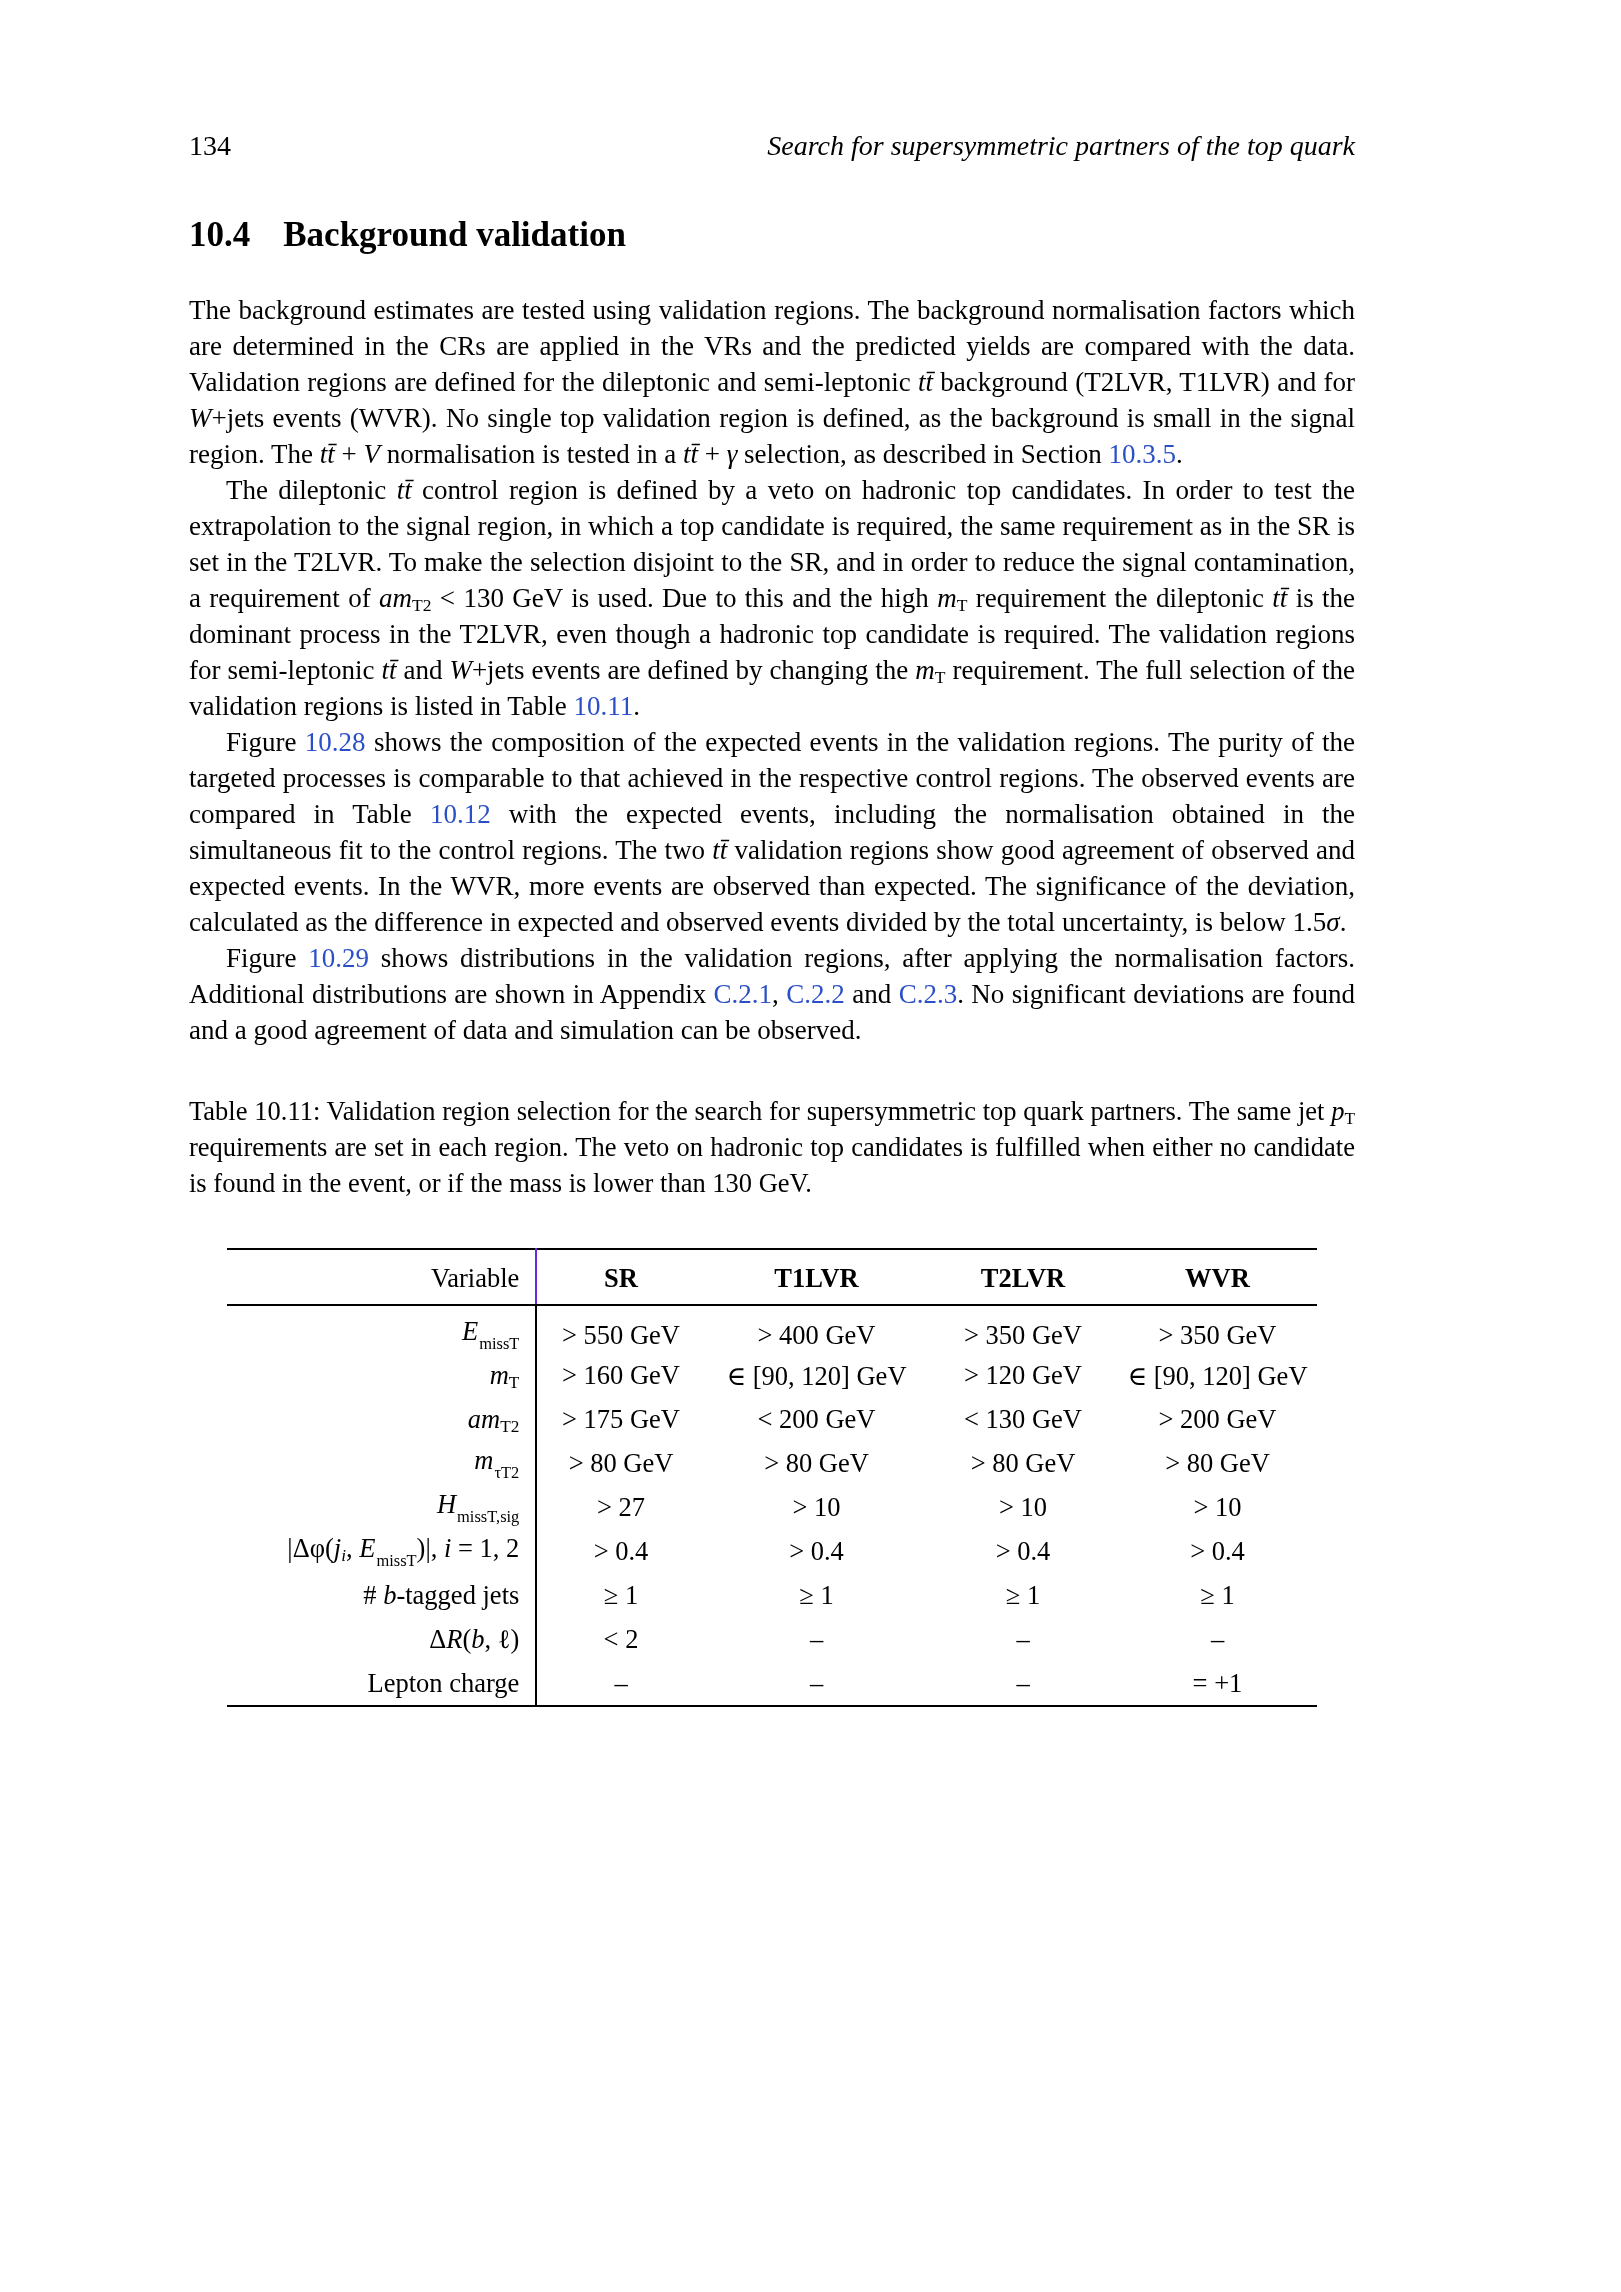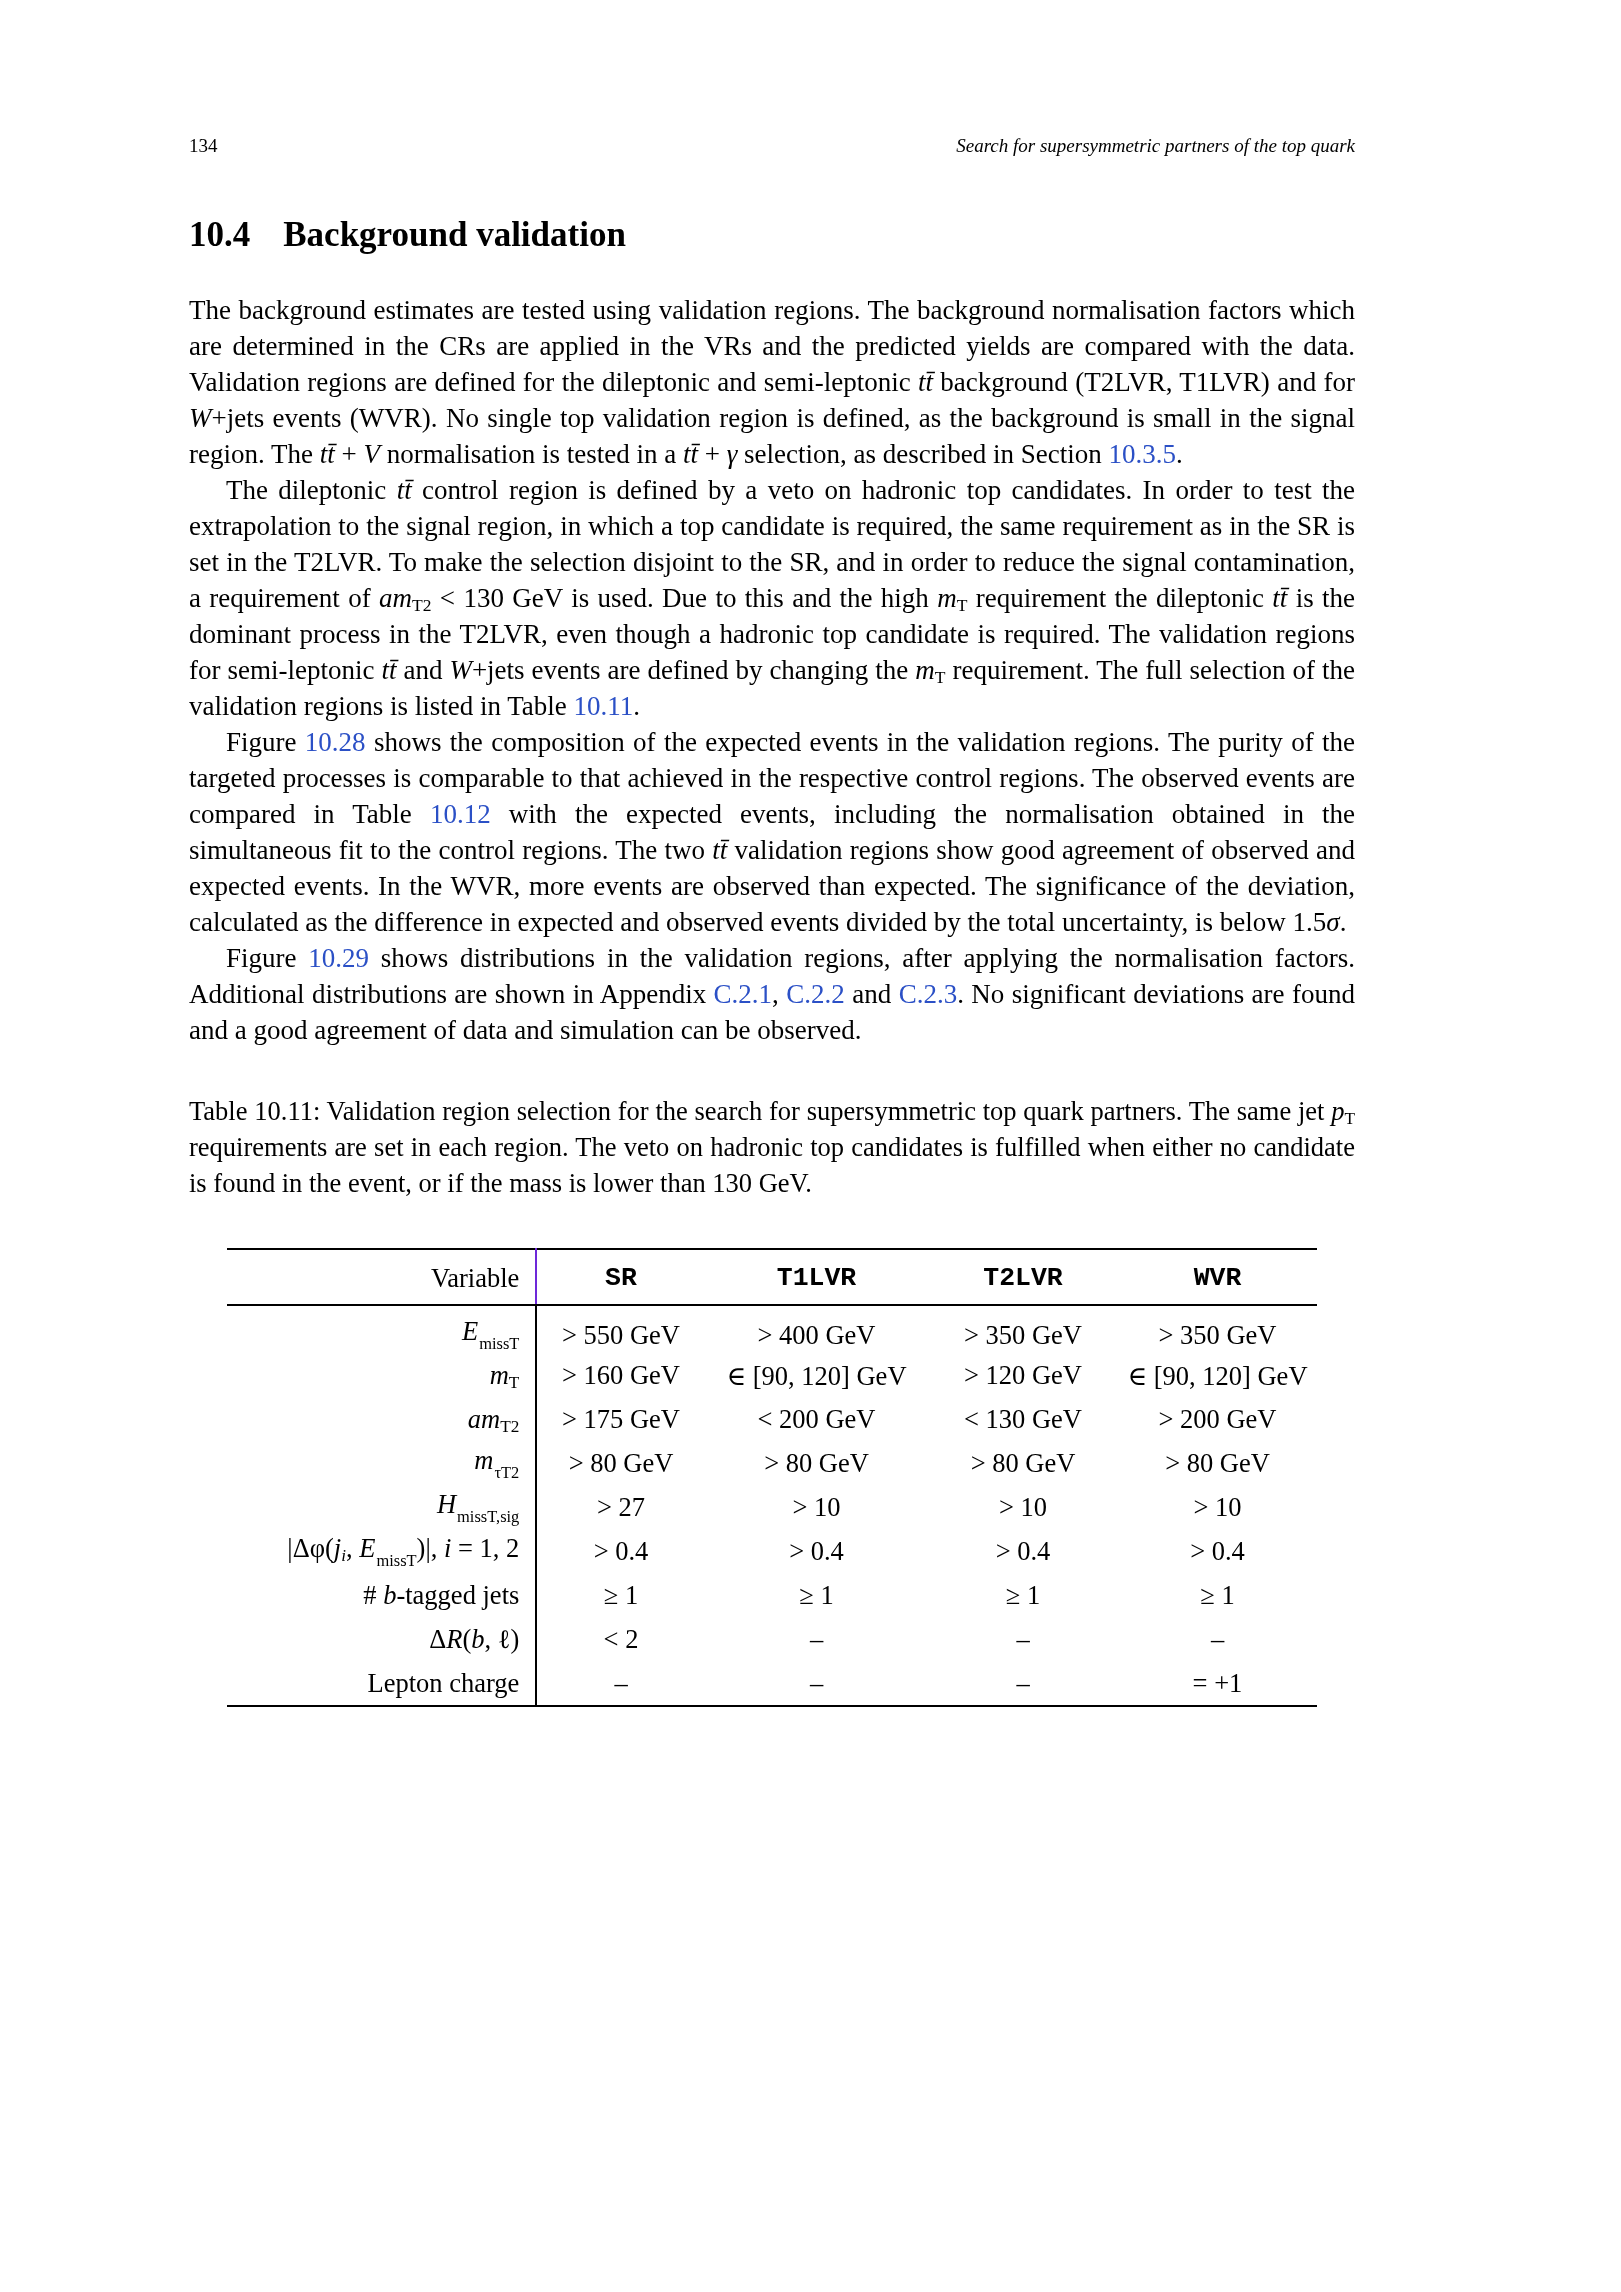--- a/index.html
+++ b/index.html
@@ -16,21 +16,21 @@
   .content {
     position: absolute;
     left: 189px;
     top: 130px;
     width: 1166px;
   }
   .running-header {
     display: flex;
     justify-content: space-between;
     align-items: baseline;
-    font-size: 19px;
+    font-size: 28px;
     line-height: 31px;
   }
   .rh-title { font-style: italic; }
   .section-heading {
     margin-top: 53px;
     font-size: 35px;
     font-weight: bold;
     line-height: 41px;
   }
   .section-heading .sec-num { margin-right: 33px; }
@@ -83,21 +83,21 @@
   .vr-table th, .vr-table td { padding: 0; font-weight: normal; }
   .vr-table thead th {
     padding: 12.7px 0 10.8px;
     border-bottom: 2px solid #000;
   }
   .vr-table .varhead {
     text-align: right;
     padding-right: 15.7px;
     border-right: 2px solid #6d28d9;
   }
-  .vr-table .region { font-weight: bold; text-align: center; font-family: Liberation Mono, monospace; }
+  .vr-table .region { font-weight: bold; text-align: center; }
   .vr-table tbody td { height: 44px; vertical-align: middle; }
   .vr-table td.var {
     text-align: right;
     padding-right: 15.7px;
     border-right: 2px solid #000;
   }
   .vr-table td.val { text-align: center; }
   .vr-table tbody tr:first-child td { padding-top: 9.8px; }
   .vr-table tbody tr:last-child td { padding-bottom: 0; }
 </style>

